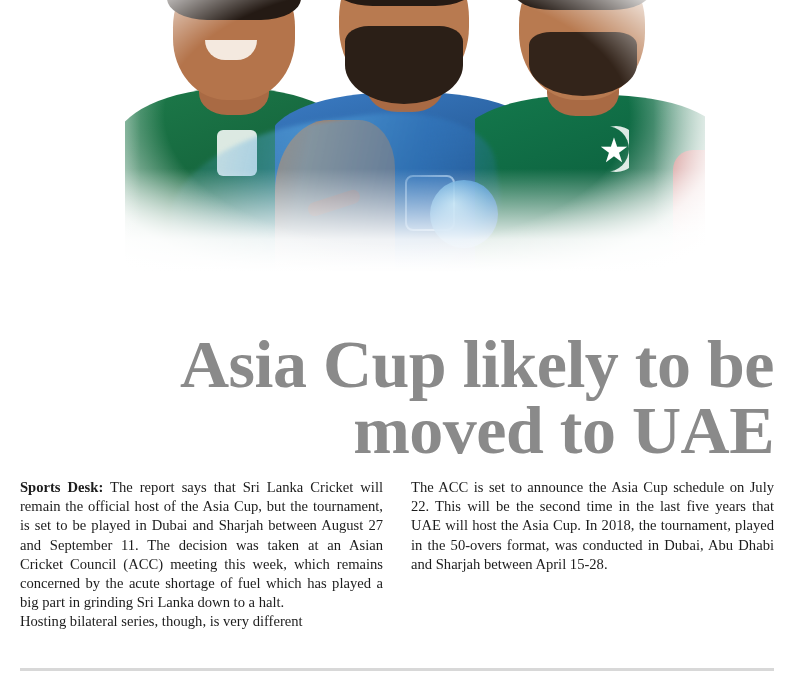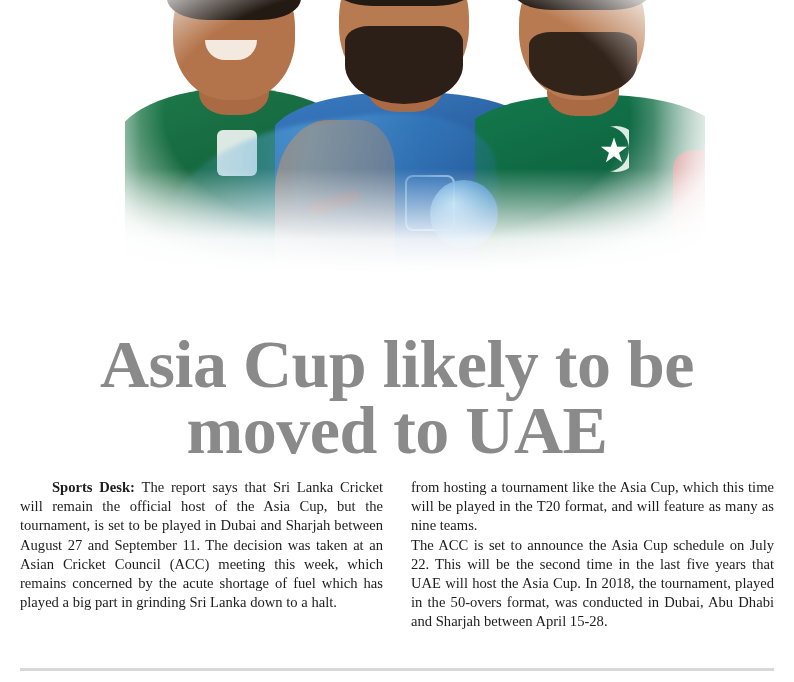--- a/index.html
+++ b/index.html
@@ -227,21 +227,21 @@
       linear-gradient(to left, #ffffff 0%, rgba(255,255,255,.85) 6%, rgba(255,255,255,0) 16%);
     pointer-events: none;
   }
 
   
   .headline {
     position: absolute;
     left: 20px;
     top: 285px;
     width: 754px;
-    text-align: center;
+    text-align: right;
     color: #8a8a8a;
     font-family: "Liberation Serif", serif;
     font-weight: bold;
     font-size: 68px;
     line-height: 66px;
     letter-spacing: -0.5px;
   }
 
   
   .columns {
@@ -255,21 +255,21 @@
   .col {
     width: 363px;
     font-family: "Liberation Serif", serif;
     font-size: 14.6px;
     line-height: 19.2px;
     text-align: justify;
     color: #1c1c1c;
     hyphens: auto;
   }
   .col p { margin: 0; }
-  .byline { font-weight: bold; margin-left: 32px; }
+  .byline { font-weight: bold; }
 
   .rule {
     position: absolute;
     left: 20px;
     top: 668px;
     width: 754px;
     height: 3px;
     background: #d8d8d8;
   }
 </style>
@@ -320,21 +320,21 @@
     </div>
   </div>
 
   <h1 class="headline">Asia Cup likely to be moved to UAE</h1>
 
   <div class="columns">
     <div class="col">
       <p>
         <span class="byline">Sports Desk:</span><span> The report says that Sri Lanka Cricket will remain the official host of the Asia Cup, but the tournament, is set to be played in Dubai and Sharjah between August 27 and September 11. The decision was taken at an Asian Cricket Council (ACC) meeting this week, which remains concerned by the acute shortage of fuel which has played a big part in grinding Sri Lanka down to a halt.</span>
       </p>
+      <p>Hosting bilateral series, though, is very different</p>
     </div>
     <div class="col">
-      <p>from hosting a tournament like the Asia Cup, which this time will be played in the T20 format, and will feature as many as nine teams.</p>
       <p>The ACC is set to announce the Asia Cup schedule on July 22. This will be the second time in the last five years that UAE will host the Asia Cup. In 2018, the tournament, played in the 50-overs format, was conducted in Dubai, Abu Dhabi and Sharjah between April 15-28.</p>
     </div>
   </div>
 
   <div class="rule"></div>
 </div>
 
 </body></html>

